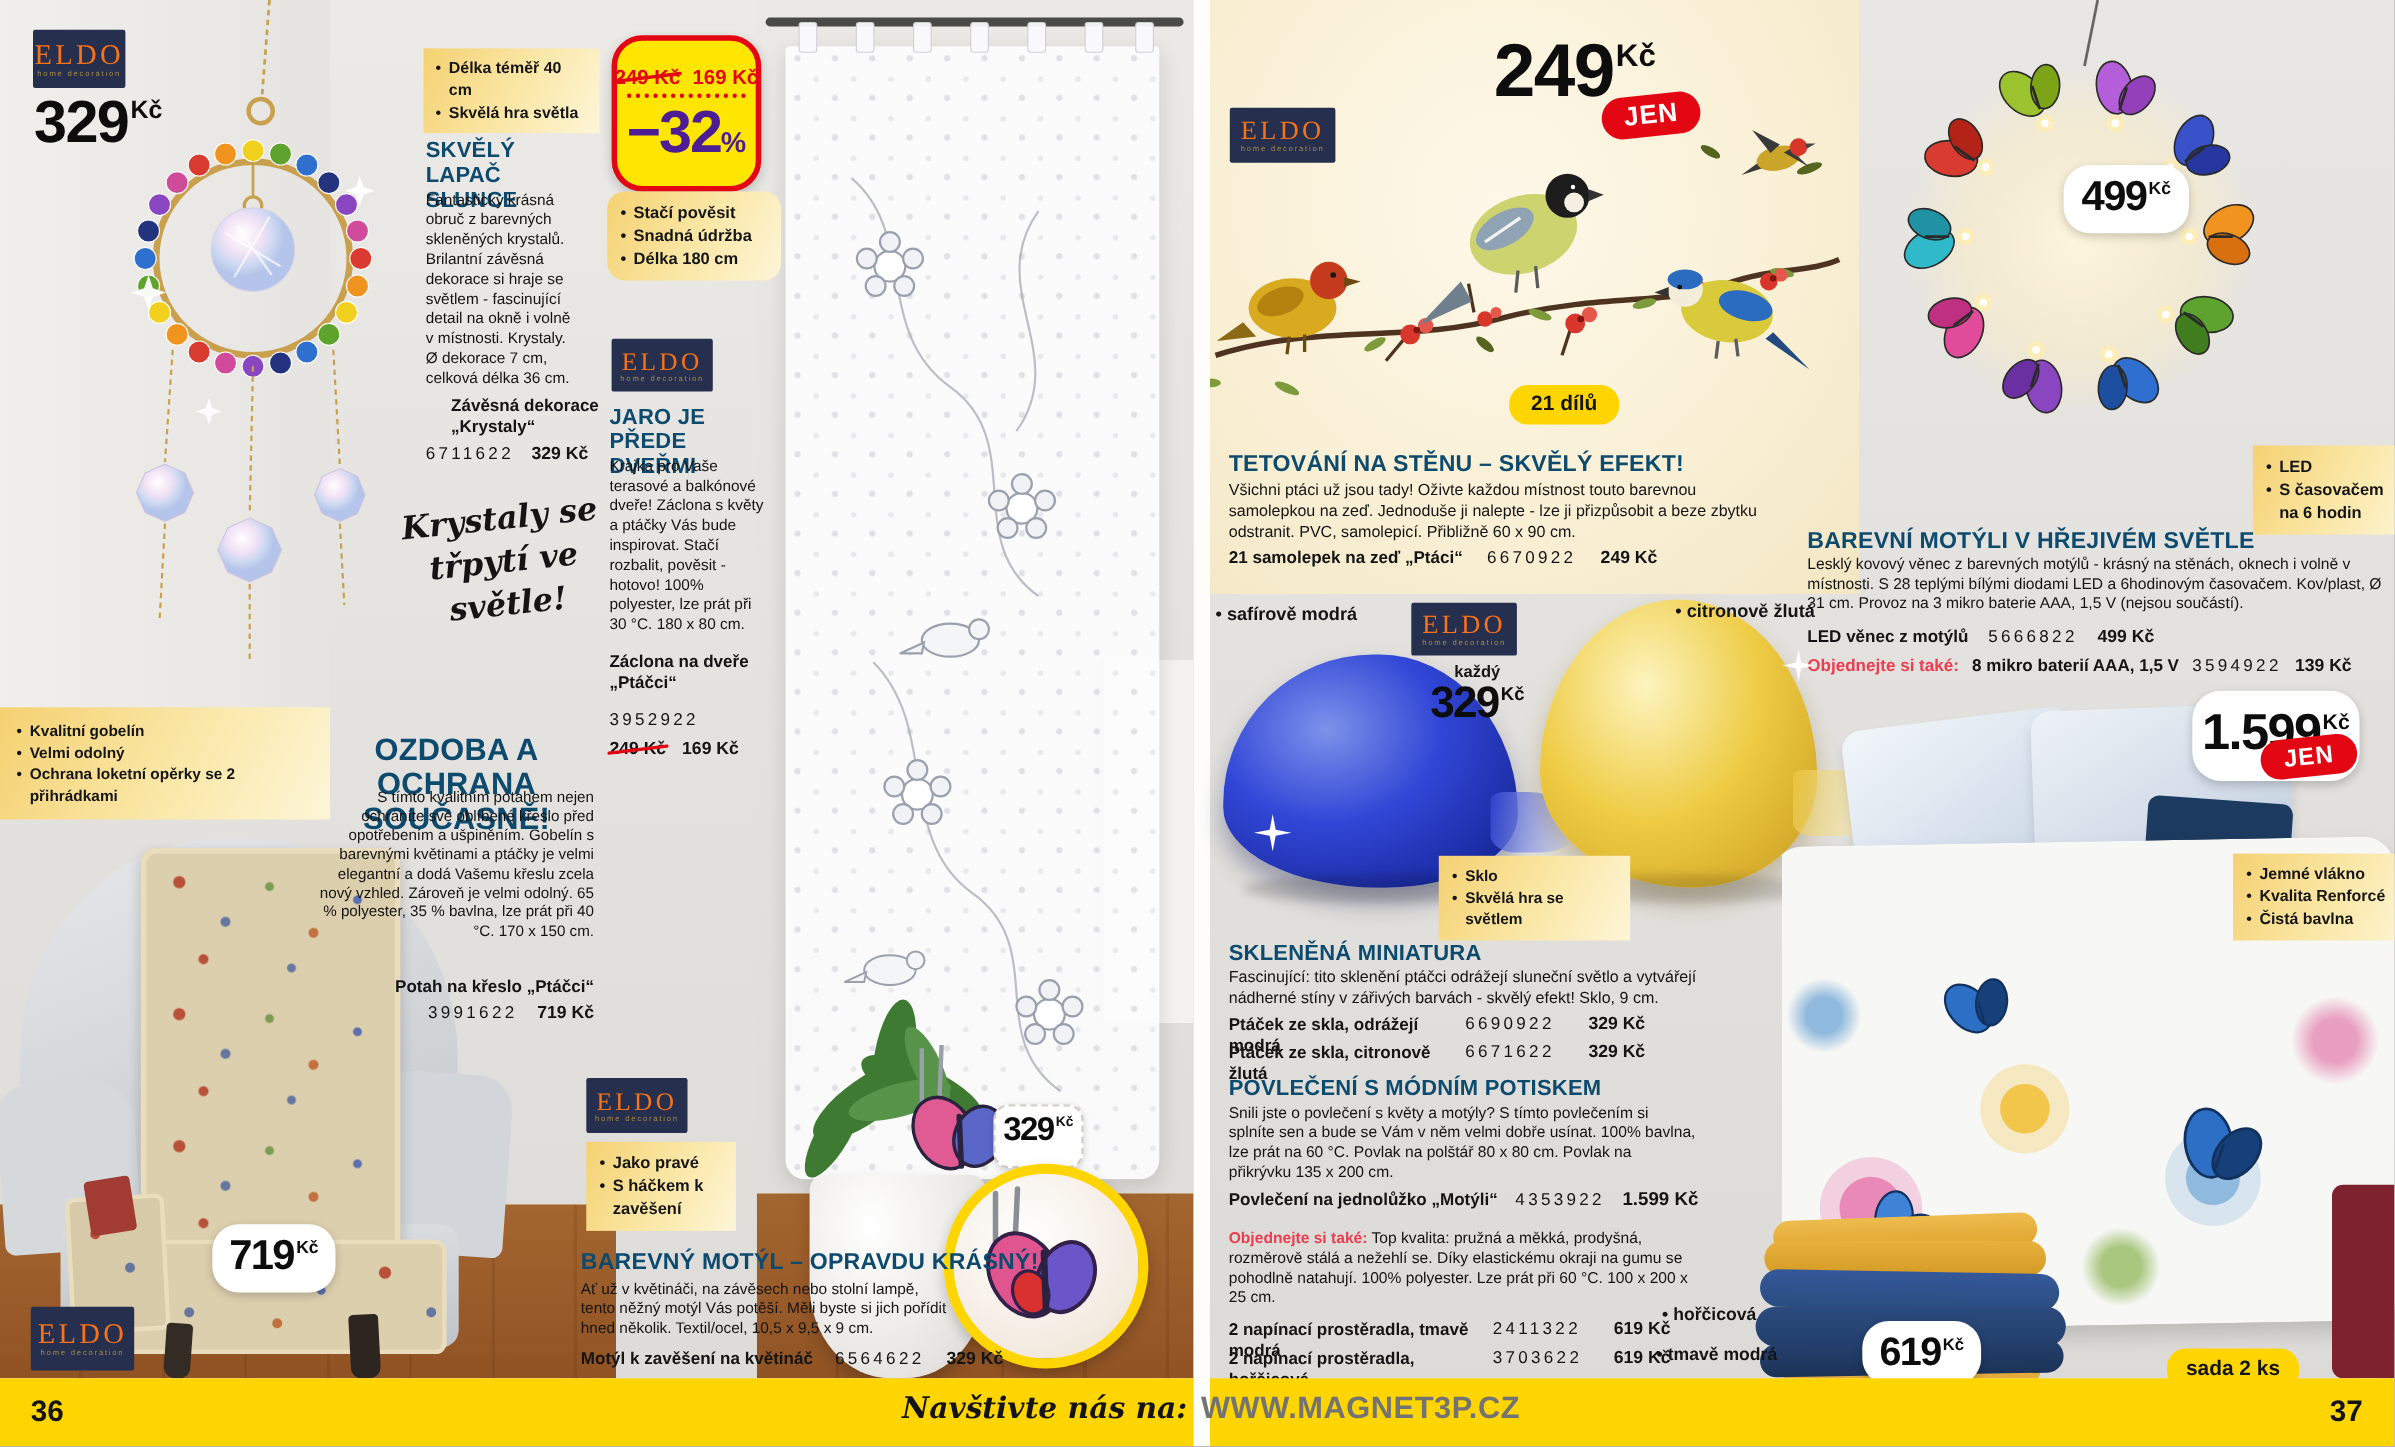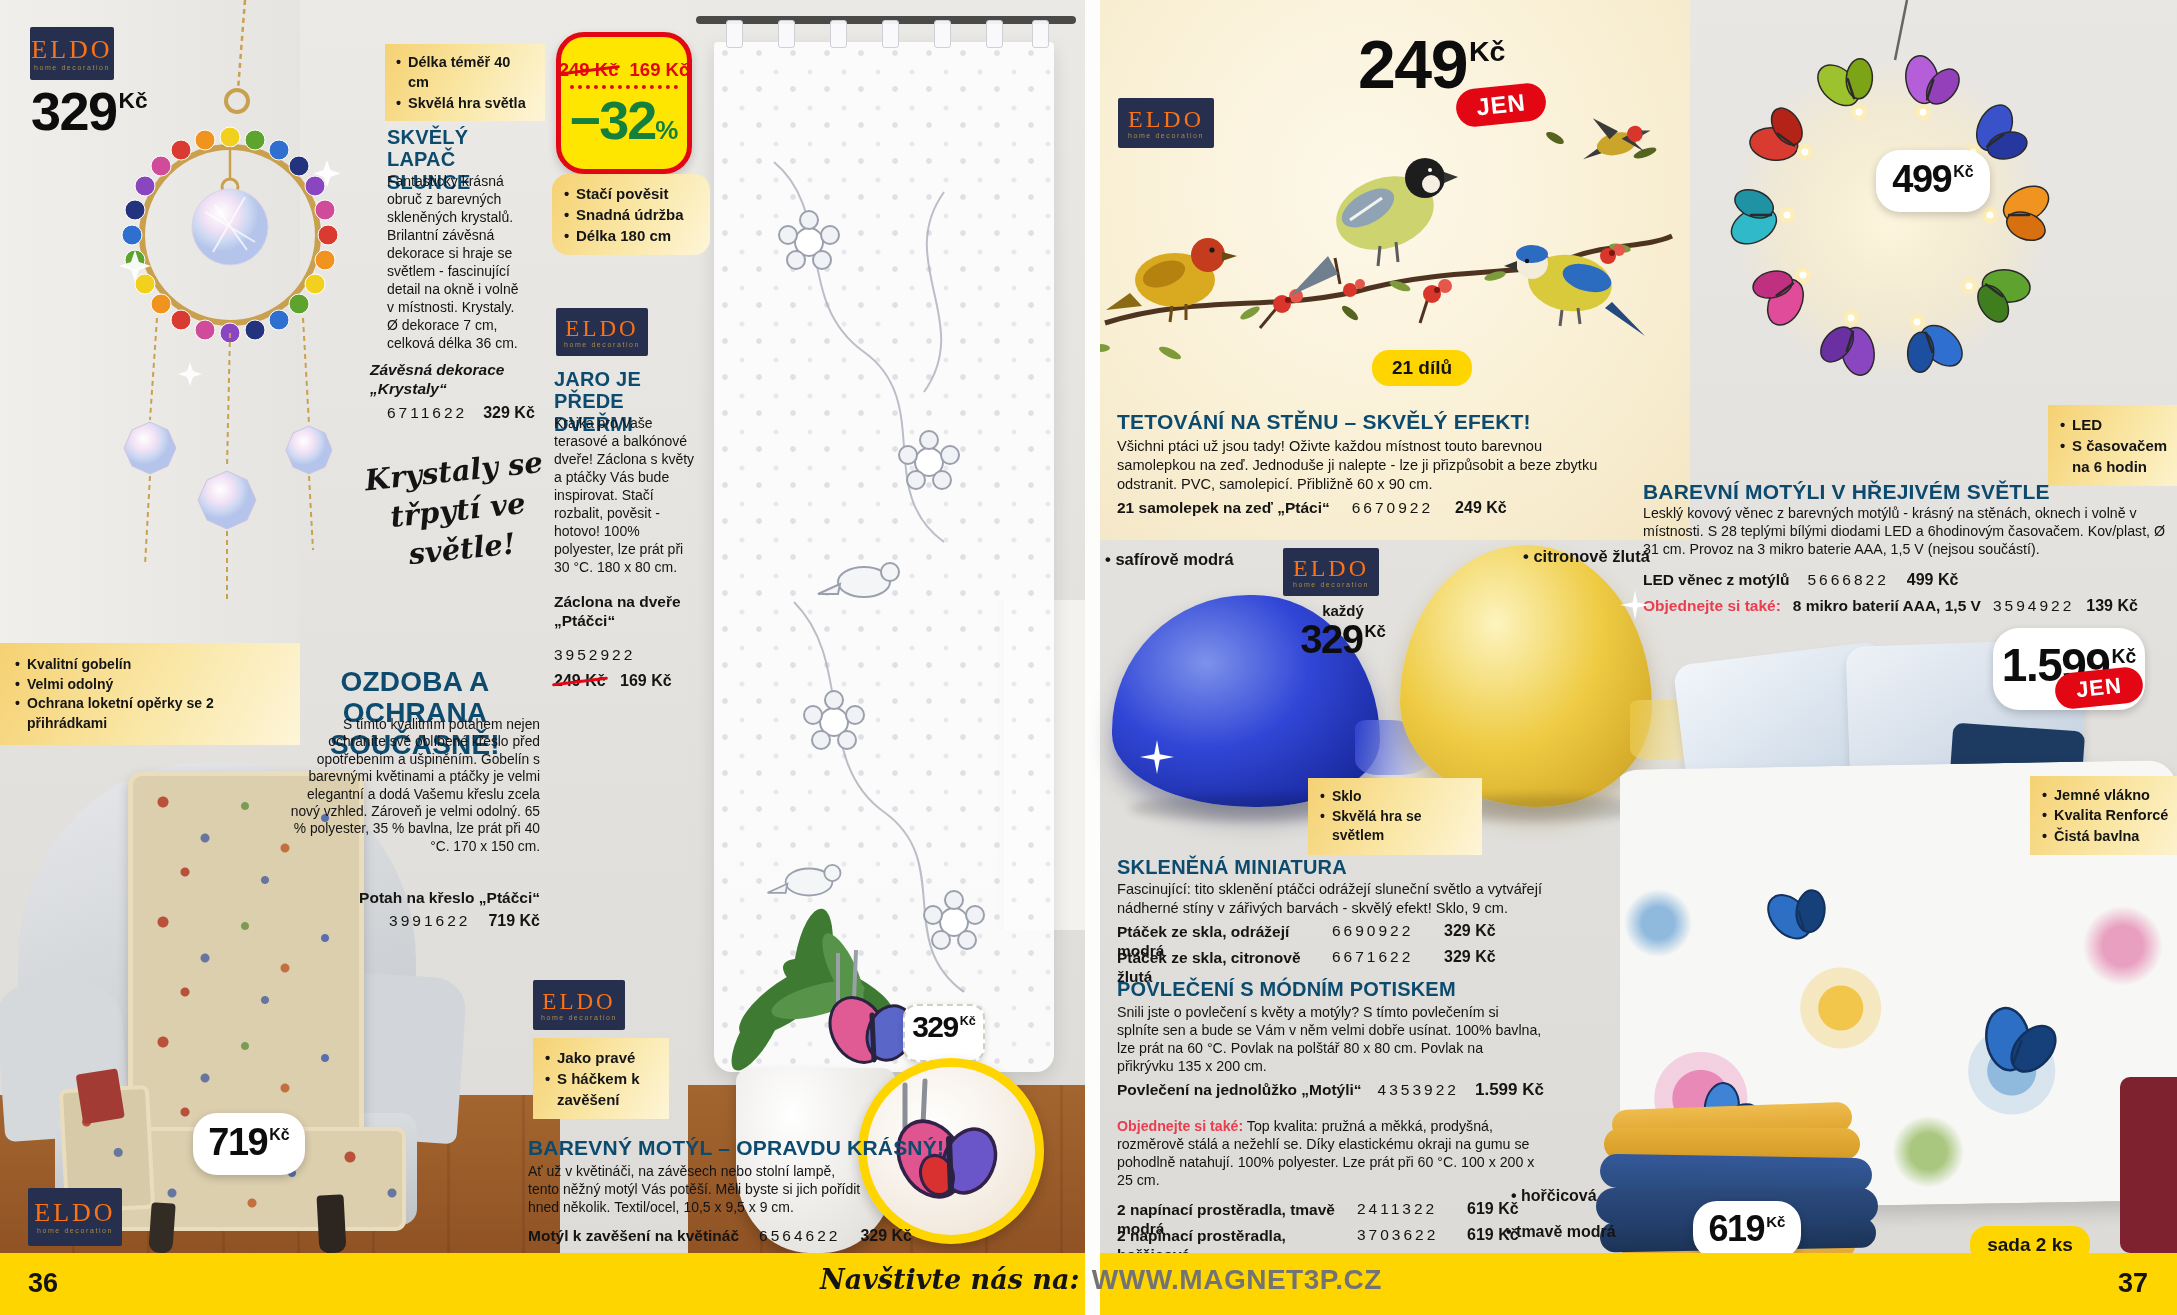--- a/index.html
+++ b/index.html
@@ -123,21 +123,21 @@
     <path d="M232,160 l3.5,10 10,3.5 -10,3.5 -3.5,10 -3.5,-10 -10,-3.5 10,-3.5 z" fill="#fff" opacity=".95"></path>
     <path d="M95,362 l3,9 9,3 -9,3 -3,9 -3,-9 -9,-3 9,-3 z" fill="#fff" opacity=".9"></path>
   </svg>
 
   <ul class="bullets abs" style="left:385px;top:44px;width:140px;font-size:14.5px;padding:8px 10px;">
     <li>Délka téměř 40 cm</li>
     <li>Skvělá hra světla</li>
   </ul>
   <div class="abs rhead" style="left:387px;top:126px;width:145px;">SKVĚLÝ LAPAČ SLUNCE</div>
   <div class="abs body" style="left:387px;top:172px;width:140px;">Fantasticky krásná obruč z barevných skleněných krystalů. Brilantní závěsná dekorace si hraje se světlem - fascinující detail na okně i volně v místnosti. Krystaly. Ø dekorace 7 cm, celková délka 36 cm.</div>
-  <div class="abs bname" style="left:370px;top:360px;width:145px;font-style:italic;">Závěsná dekorace „Krystaly“</div>
+  <div class="abs bname" style="left:410px;top:360px;width:145px;">Závěsná dekorace „Krystaly“</div>
   <div class="abs prow" style="left:387px;top:404px;gap:16px;">
     <span class="sku">6711622</span>
     <span class="bprice">329 Kč</span>
   </div>
   <div class="abs script" style="left:368px;top:452px;width:180px;font-size:29px;line-height:1.35;text-align:center;transform:rotate(-6deg);">Krystaly se třpytí ve světle!</div>
 
   <ul class="bullets tight abs" style="left:0;top:643px;width:276px;padding:12px 10px 12px 14px;">
     <li>Kvalitní gobelín</li>
     <li>Velmi odolný</li>
     <li>Ochrana loketní opěrky se 2 přihrádkami</li>
@@ -268,21 +268,21 @@
       <line x1="64" y1="70" x2="66" y2="115" stroke="#2a2340" stroke-width="5" stroke-linecap="round"></line>
     </svg>
   </div>
 
   <div class="abs" style="left:556px;top:32px;width:126px;height:132px;background:#ffe600;border:5px solid #e30613;border-radius:28px;display:flex;flex-direction:column;align-items:center;justify-content:center;gap:2px;box-shadow:0 4px 10px rgba(0,0,0,.18);">
     <div style="font-size:18.5px;font-weight:800;color:#e30613;white-space:nowrap;">
       <span class="strike">249 Kč</span>
       <span style="margin-left:6px;">169 Kč</span>
     </div>
     <div style="width:86%;border-top:4px dotted #e30613;margin:2px 0;"></div>
-    <div style="color:#15803d;font-weight:900;line-height:1;">
+    <div style="color:#4c1d95;font-weight:900;line-height:1;">
       <span style="font-size:54px;letter-spacing:-2px;">−32</span><span style="font-size:26px;font-weight:800;">%</span>
     </div>
   </div>
 
   <ul class="bullets abs" style="left:552px;top:174px;width:136px;border-radius:16px;">
     <li>Stačí pověsit</li>
     <li>Snadná údržba</li>
     <li>Délka 180 cm</li>
   </ul>
   <div class="abs eldo" style="left:556px;top:308px;width:92px;height:48px;">

